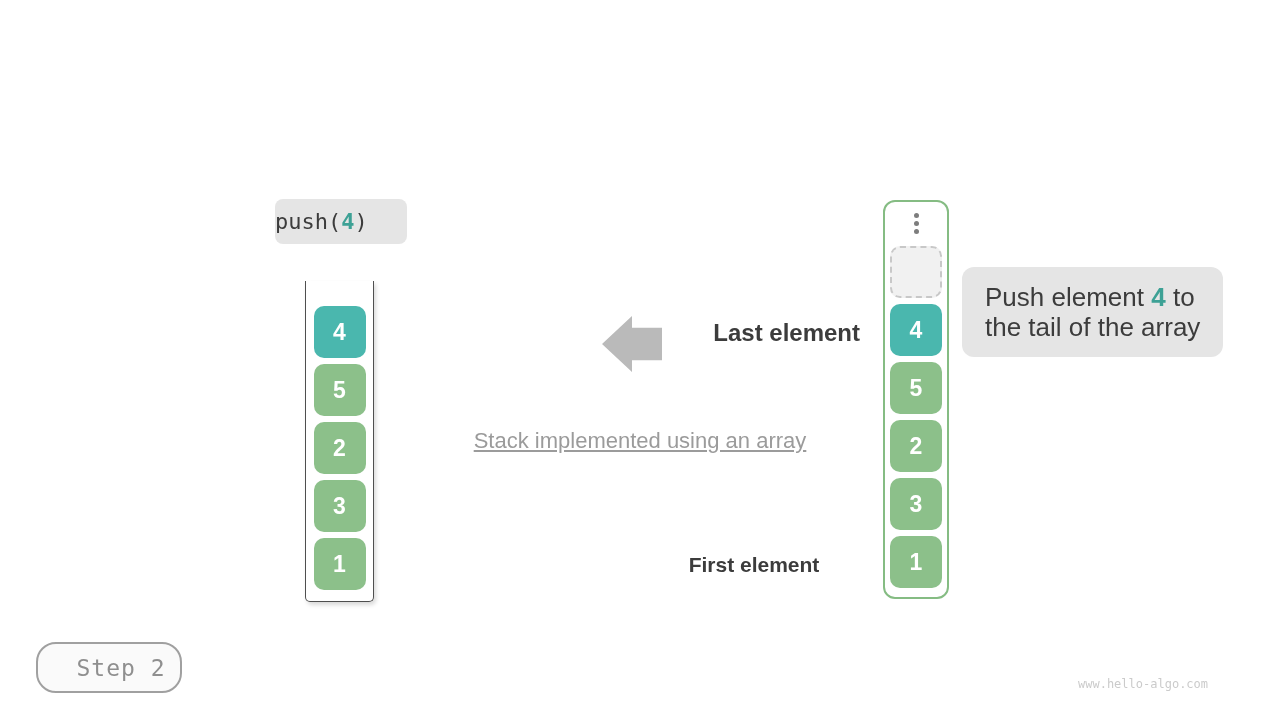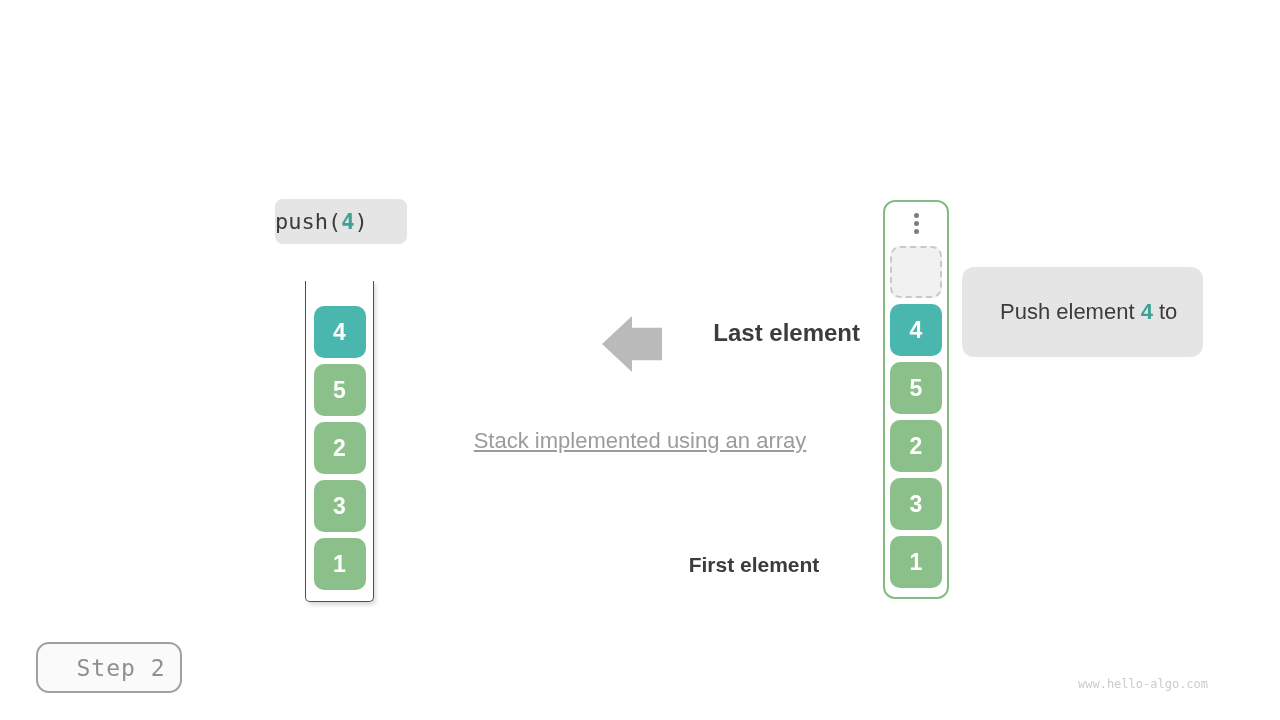--- a/index.html
+++ b/index.html
@@ -86,37 +86,37 @@
   }
   .first-el {
     position: absolute; left: 654px; top: 553px; width: 200px;
     text-align: center;
     font-weight: bold; font-size: 21px; color: var(--dark-text);
   }
 
   
   .tooltip {
     position: absolute; left: 962px; top: 267px;
-    width: 241px; height: 90px;
+    width: 261px; height: 90px;
     background: var(--label-bg);
     border-radius: 12px;
     display: flex; flex-direction: column; justify-content: center;
-    padding-left: 38px;
-    font-size: 22px; color: var(--dark-text);
+    padding-left: 23px;
+    font-size: 26px; color: var(--dark-text);
     line-height: 30px;
   }
   .tooltip .val { color: var(--teal-text); font-weight: bold; }
 
   
   .step-badge {
     position: absolute; left: 36px; top: 642px;
     width: 146px; height: 51px;
     background: var(--step-bg);
     border: 2px solid var(--step-border);
-    border-radius: 13px;
+    border-radius: 20px;
     display: flex; align-items: center; justify-content: center;
     font-family: "DejaVu Sans Mono", monospace;
     font-size: 23px; color: var(--step-text);
     letter-spacing: 1px;
     padding-left: 24px;
   }
 
   
   .watermark {
     position: absolute; left: 1078px; top: 677px;
@@ -156,19 +156,20 @@
   <div class="empty-slot"></div>
   <div class="cell highlight">4</div>
   <div class="cell">5</div>
   <div class="cell">2</div>
   <div class="cell">3</div>
   <div class="cell">1</div>
 </div>
 
 <div class="tooltip">
   <div><span>Push element </span><span class="val">4</span><span> to</span></div>
+  <div>the tail of the array</div>
 </div>
 
 <div class="step-badge">
   <span>Step 2</span>
 </div>
 
 <div class="watermark">www.hello-algo.com</div>
 
 </body></html>

